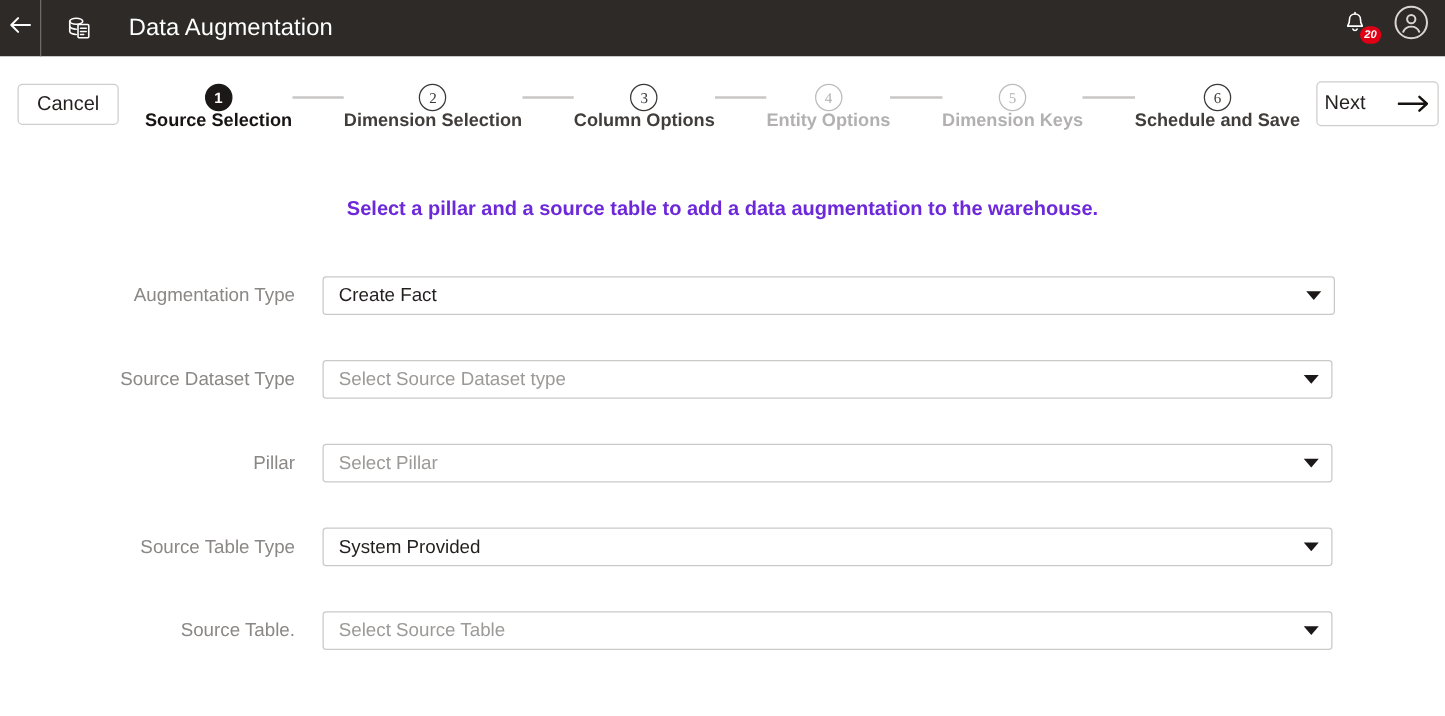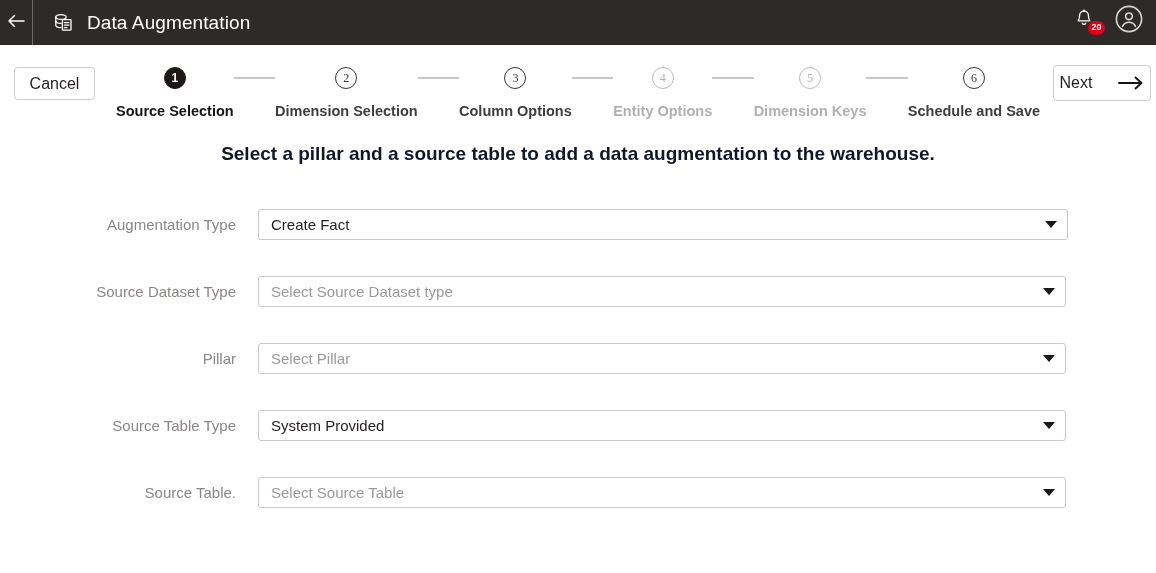--- a/index.html
+++ b/index.html
@@ -38,35 +38,36 @@
   }
   .appbar-db-icon {
     margin-left: 20px;
     display: flex;
     align-items: center;
     justify-content: center;
     width: 20px;
     height: 20px;
   }
   .appbar-title {
-    margin-left: 14px;
+    margin-left: 30px;
     font-size: 19px;
     font-weight: 400;
     letter-spacing: .1px;
     color: #ffffff;
     white-space: nowrap;
   }
   .appbar-right {
     position: absolute;
     right: 12px;
     top: 0;
     height: 41px;
     display: flex;
     align-items: center;
     gap: 18px;
+    font-style: italic;
   }
   .bell-wrap {
     position: relative;
     width: 24px;
     height: 24px;
     display: flex;
     align-items: center;
     justify-content: center;
     cursor: pointer;
   }
@@ -162,43 +163,42 @@
     color: #ffffff;
     font-weight: bold;
     font-family: "Liberation Sans", sans-serif;
     font-size: 12px;
   }
   .step.disabled .step-circle {
     border-color: #bdbbbb;
     color: #b2b0b0;
   }
   .step-label {
-    margin-top: 14px;
     font-size: 14.5px;
     font-weight: bold;
     color: #413d3b;
     white-space: nowrap;
   }
   .step.active .step-label { color: #171413; }
   .step.disabled .step-label { color: #b2b0b0; }
   .connector {
     flex: 1 1 auto;
     height: 2px;
     background: #c9c7c6;
     margin-top: 10px;
     min-width: 20px;
   }
 
   
   .instruction {
     text-align: center;
-    font-size: 19px;
+    font-size: 16px;
     font-weight: bold;
-    color: #0f172a;
-    margin-top: 8px;
+    color: #6d28d9;
+    margin-top: 24px;
   }
 
   
   .form {
     margin-top: 42px;
   }
   .field-row {
     display: flex;
     align-items: center;
     height: 34px;

